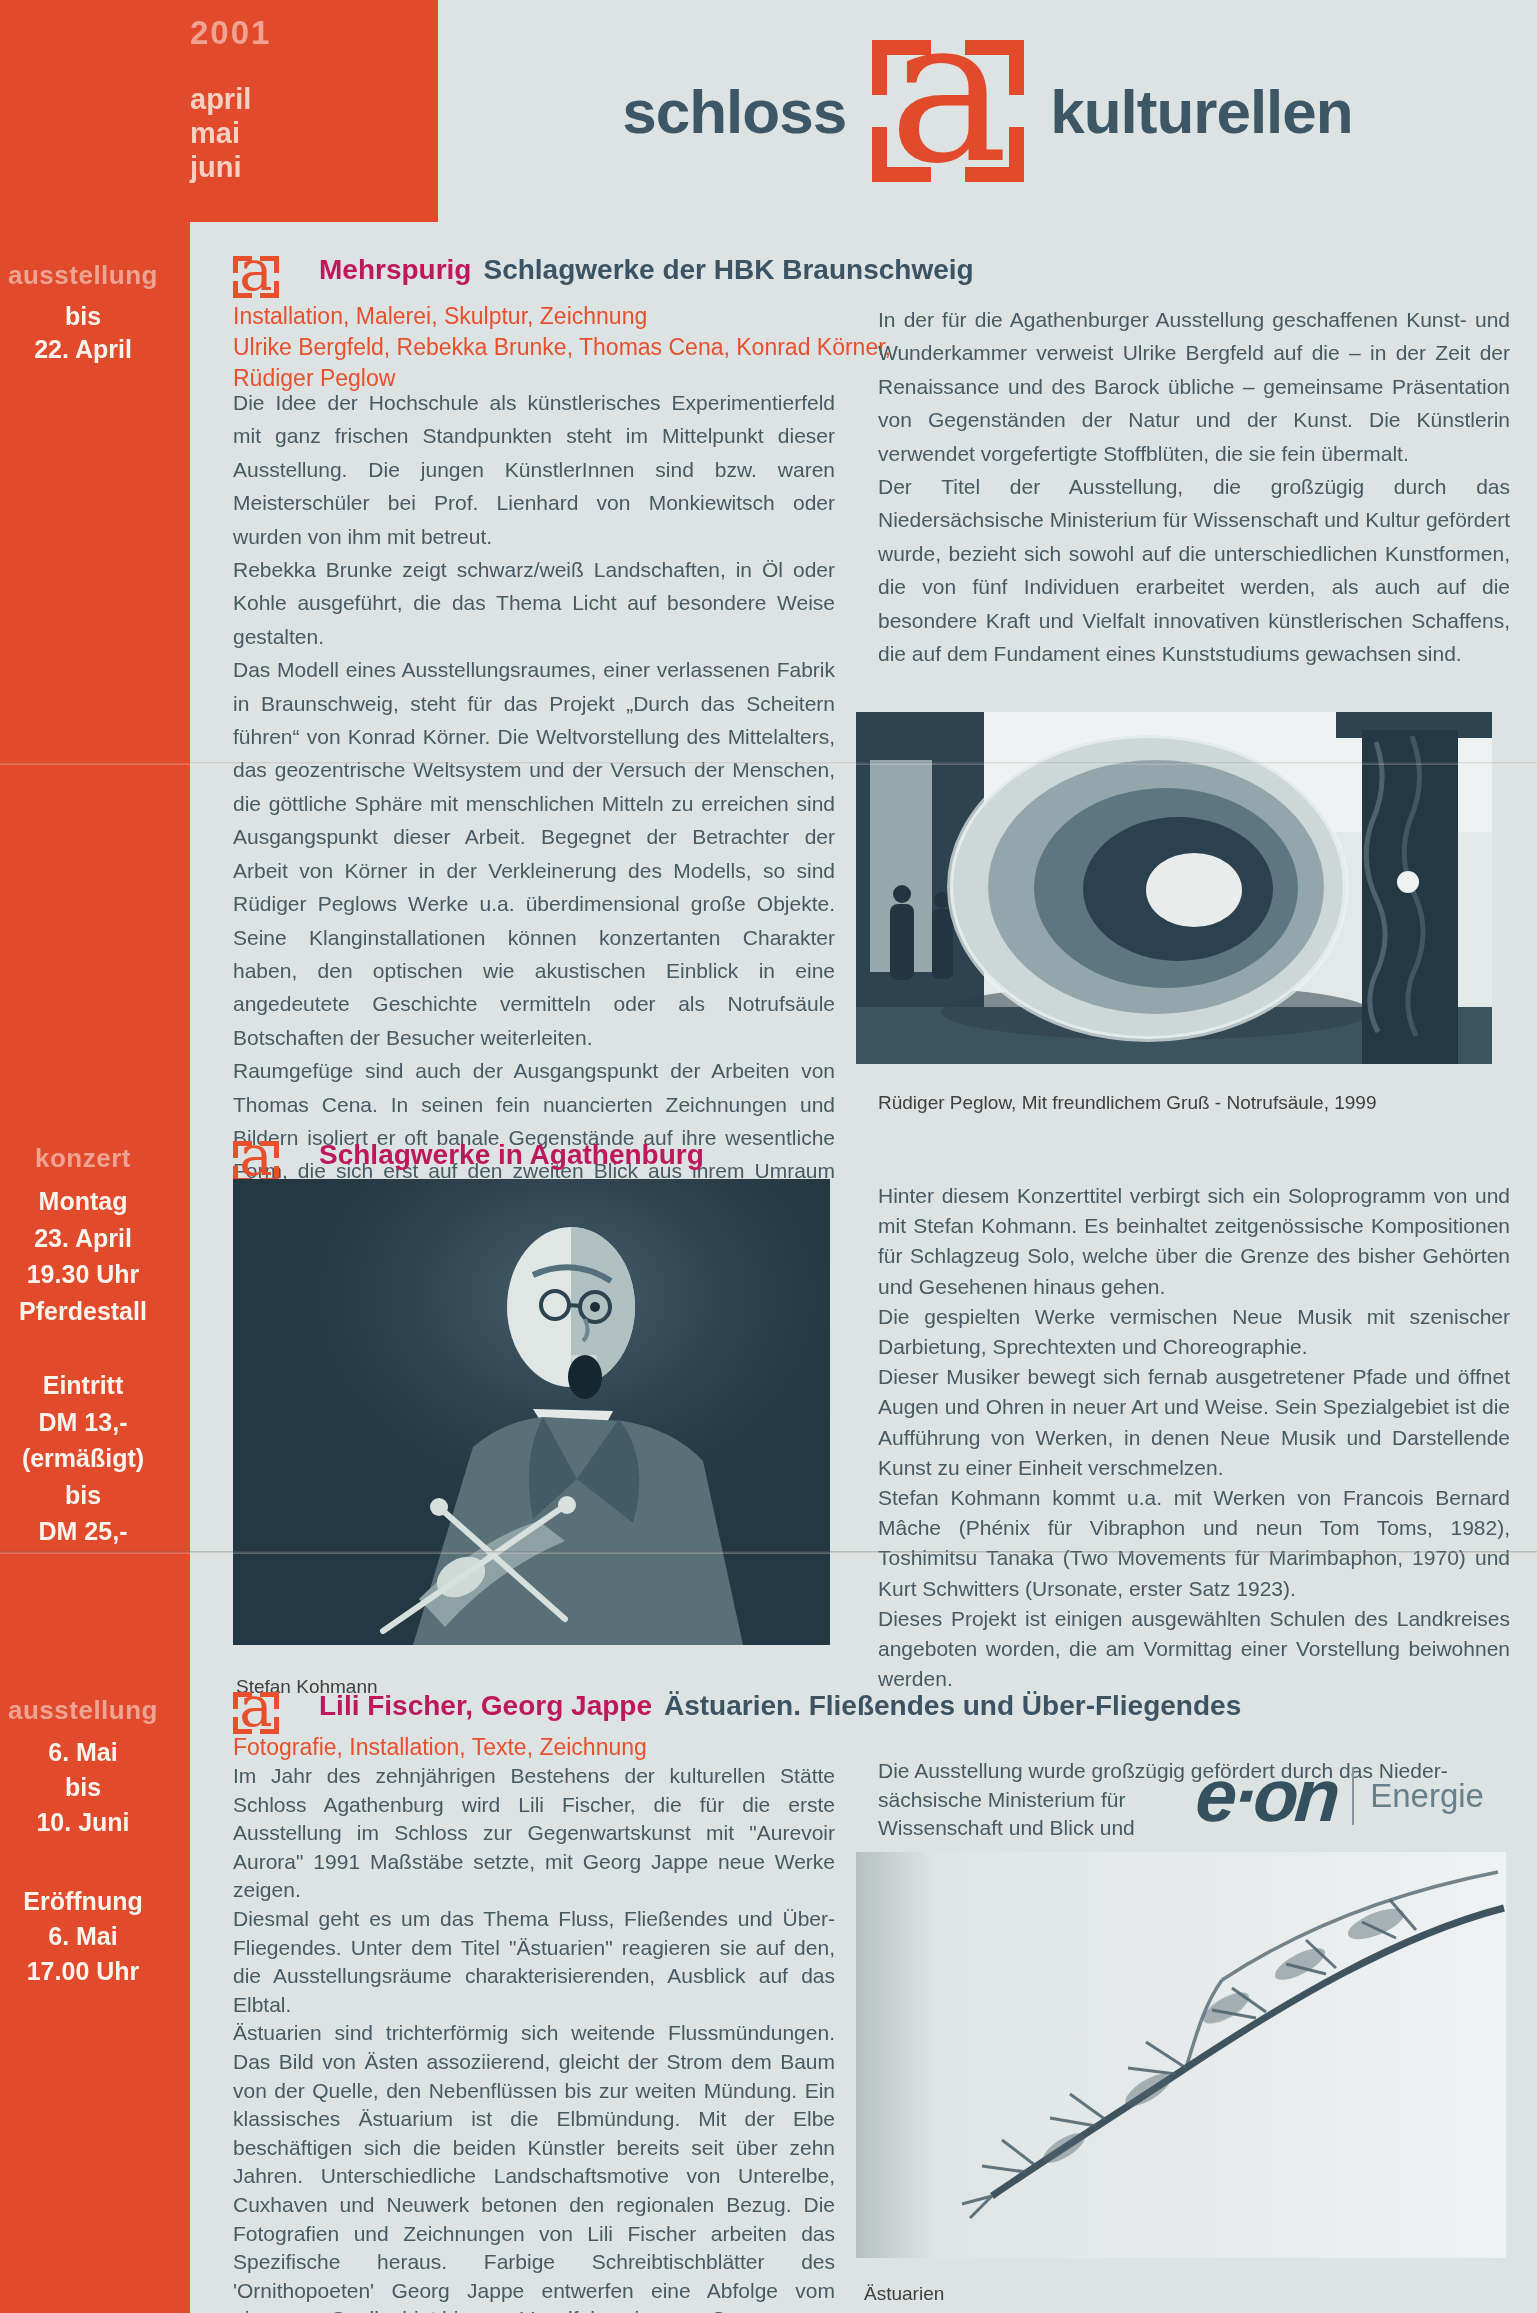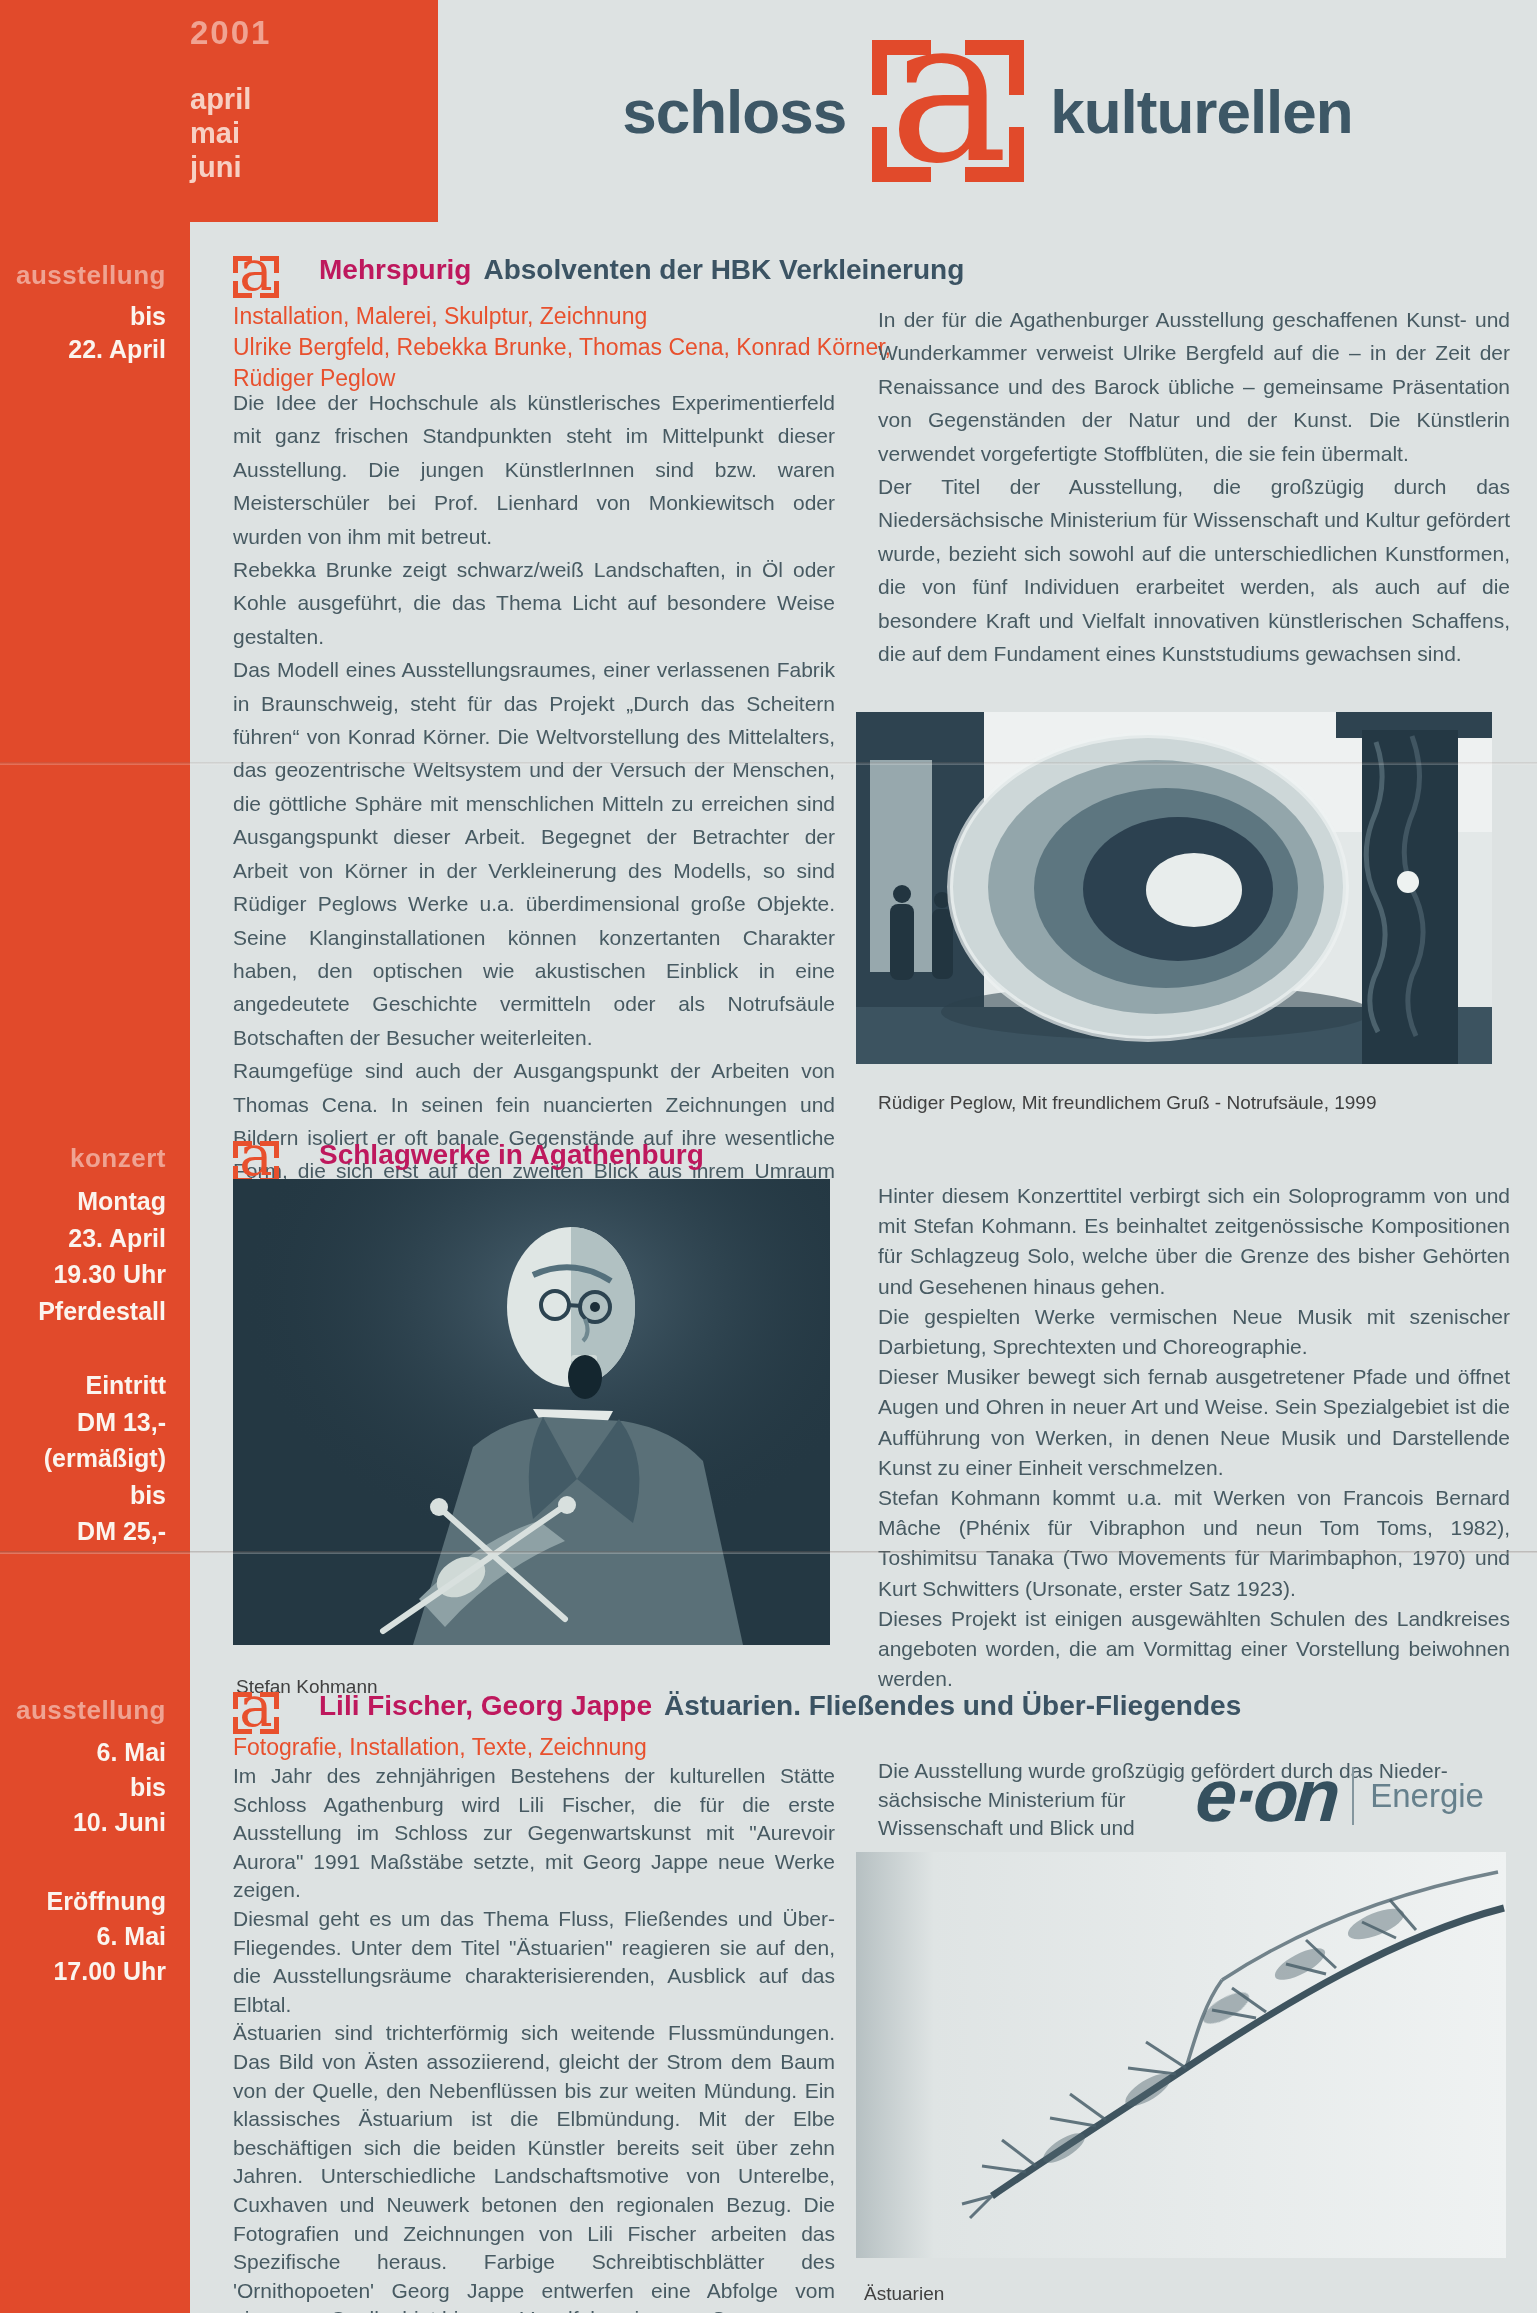--- a/index.html
+++ b/index.html
@@ -27,21 +27,21 @@
   
   .amark{position:relative;width:46px;height:42px;flex:none;margin-top:2px;}
   .amark i{position:absolute;width:14px;height:12px;border:0 solid #e8502d;}
   .amark .tl{left:0;top:0;border-left-width:5px;border-top-width:5px;}
   .amark .tr{right:0;top:0;border-right-width:5px;border-top-width:5px;}
   .amark .bl{left:0;bottom:0;border-left-width:5px;border-bottom-width:5px;}
   .amark .br{right:0;bottom:0;border-right-width:5px;border-bottom-width:5px;}
   .amark b{position:absolute;left:50%;top:50%;transform:translate(-50%,-60%);
         font-family:"DejaVu Serif",serif;font-weight:normal;color:#e8502d;font-size:56px;line-height:1;}
   
-  .side{position:absolute;left:0;width:166px;text-align:right;}
+  .side{position:absolute;left:0;width:166px;text-align:center;}
   .side .cat{font-size:26px;font-weight:bold;color:#efa392;letter-spacing:.5px;}
   .side .ln{font-size:25px;font-weight:bold;color:#fbf4ee;}
   .s1-side{top:260px;} .s1-side .lines{margin-top:9px;line-height:33px;}
   .s2-side{top:1143px;} .s2-side .lines{margin-top:9px;line-height:36.5px;}
   .s2-side .lines2{margin-top:38px;line-height:36.5px;}
   .s3-side{top:1695px;} .s3-side .lines{margin-top:9px;line-height:35px;}
   .s3-side .lines2{margin-top:44px;line-height:35px;}
   
   .sec-head{position:absolute;left:233px;display:flex;align-items:flex-start;gap:40px;}
   .sec-title{font-size:28px;font-weight:bold;color:#3b5363;margin:0;}
@@ -112,21 +112,21 @@
 
   <div class="sec-head" id="s1-head">
     <span class="amark">
       <i class="tl"></i>
       <i class="tr"></i>
       <i class="bl"></i>
       <i class="br"></i>
       <b>a</b>
     </span>
     <h2 class="sec-title">
-      <span class="t-red">Mehrspurig</span><span>Absolventen der HBK Verkleinerung</span>
+      <span class="t-red">Mehrspurig</span><span>Schlagwerke der HBK Braunschweig</span>
     </h2>
   </div>
 
   <div class="meta" id="s1-meta">
     <div>Installation, Malerei, Skulptur, Zeichnung</div>
     <div>Ulrike Bergfeld, Rebekka Brunke, Thomas Cena, Konrad Körner,</div>
     <div>Rüdiger Peglow</div>
   </div>
 
   <div class="col" id="s1-left">

